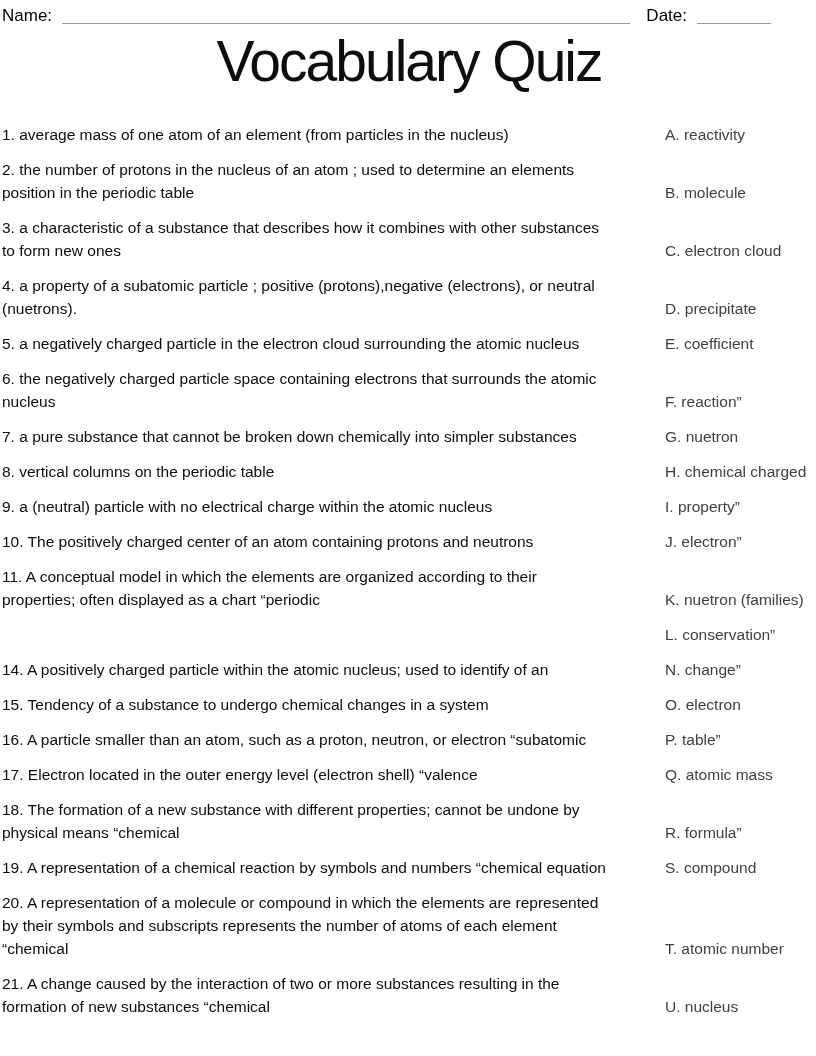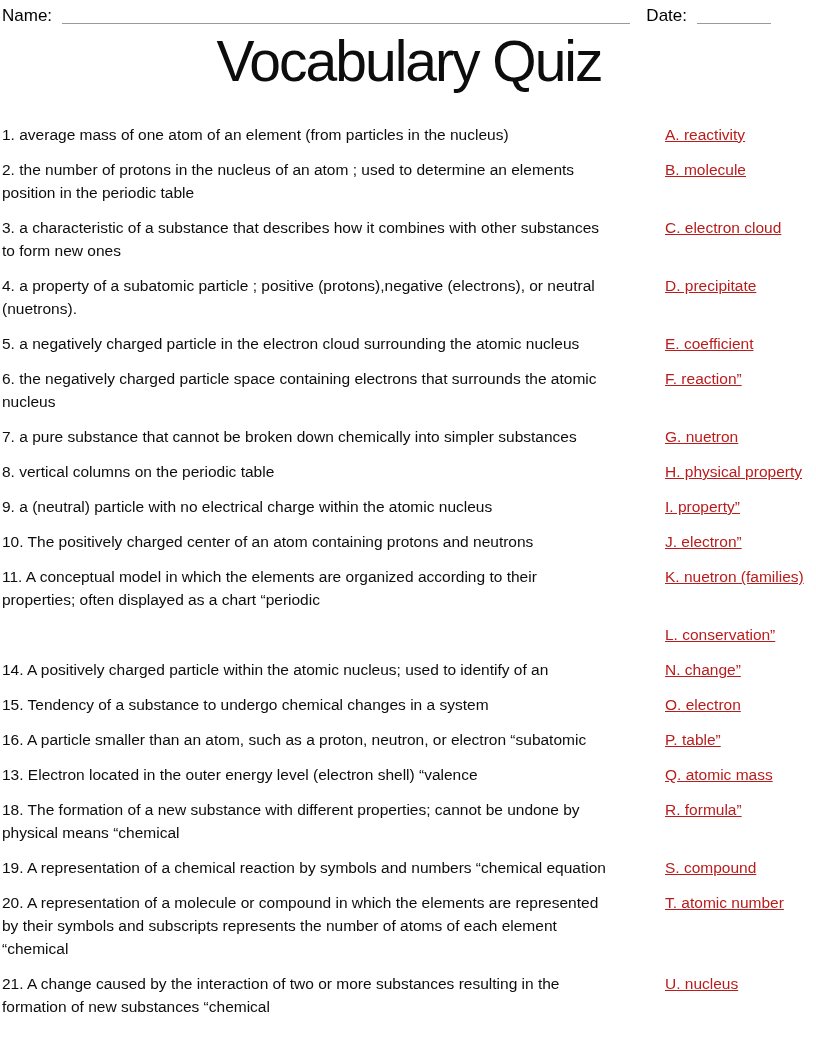--- a/index.html
+++ b/index.html
@@ -33,38 +33,37 @@
     line-height: 62px;
     margin-top: 4px;
     margin-bottom: 31px;
     color: #0d0d0d;
   }
 
   
   .quiz { padding-right: 2px; }
   .quiz-row {
     display: flex;
-    align-items: flex-start;
+    align-items: flex-end;
     margin-bottom: 12px;
   }
   .question {
     width: 658px;
     font-size: 15.5px;
     line-height: 23px;
     white-space: pre-line;
     color: #0d0d0d;
   }
   .answer {
     width: 149px;
     margin-left: auto;
     font-size: 15.5px;
     line-height: 23px;
     white-space: nowrap;
-    color: #b91c1c;
-    text-decoration: underline;
+    color: #404040;
   }
 </style>
 </head>
 <body>
 
 <div class="page">
 
   <div class="header-row">
     <span class="hdr-label">Name:</span>
     <span class="blank-line name-blank"></span>
@@ -102,21 +101,21 @@
         <div class="question">6. the negatively charged particle space containing electrons that surrounds the atomic
 nucleus</div>
         <div class="answer">F. reaction”</div>
       </div>
       <div class="quiz-row">
         <div class="question">7. a pure substance that cannot be broken down chemically into simpler substances</div>
         <div class="answer">G. nuetron</div>
       </div>
       <div class="quiz-row">
         <div class="question">8. vertical columns on the periodic table</div>
-        <div class="answer">H. physical property</div>
+        <div class="answer">H. chemical charged</div>
       </div>
       <div class="quiz-row">
         <div class="question">9. a (neutral) particle with no electrical charge within the atomic nucleus</div>
         <div class="answer">I. property”</div>
       </div>
       <div class="quiz-row">
         <div class="question">10. The positively charged center of an atom containing protons and neutrons</div>
         <div class="answer">J. electron”</div>
       </div>
       <div class="quiz-row">
@@ -133,21 +132,21 @@
       </div>
       <div class="quiz-row">
         <div class="question">15. Tendency of a substance to undergo chemical changes in a system</div>
         <div class="answer">O. electron</div>
       </div>
       <div class="quiz-row">
         <div class="question">16. A particle smaller than an atom, such as a proton, neutron, or electron “subatomic</div>
         <div class="answer">P. table”</div>
       </div>
       <div class="quiz-row">
-        <div class="question">13. Electron located in the outer energy level (electron shell) “valence</div>
+        <div class="question">17. Electron located in the outer energy level (electron shell) “valence</div>
         <div class="answer">Q. atomic mass</div>
       </div>
       <div class="quiz-row">
         <div class="question">18. The formation of a new substance with different properties; cannot be undone by
 physical means “chemical</div>
         <div class="answer">R. formula”</div>
       </div>
       <div class="quiz-row">
         <div class="question">19. A representation of a chemical reaction by symbols and numbers “chemical equation</div>
         <div class="answer">S. compound</div>

